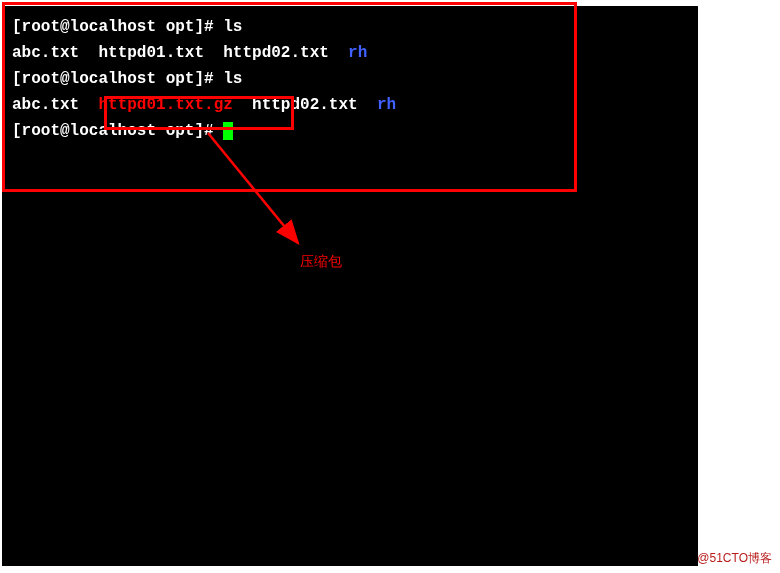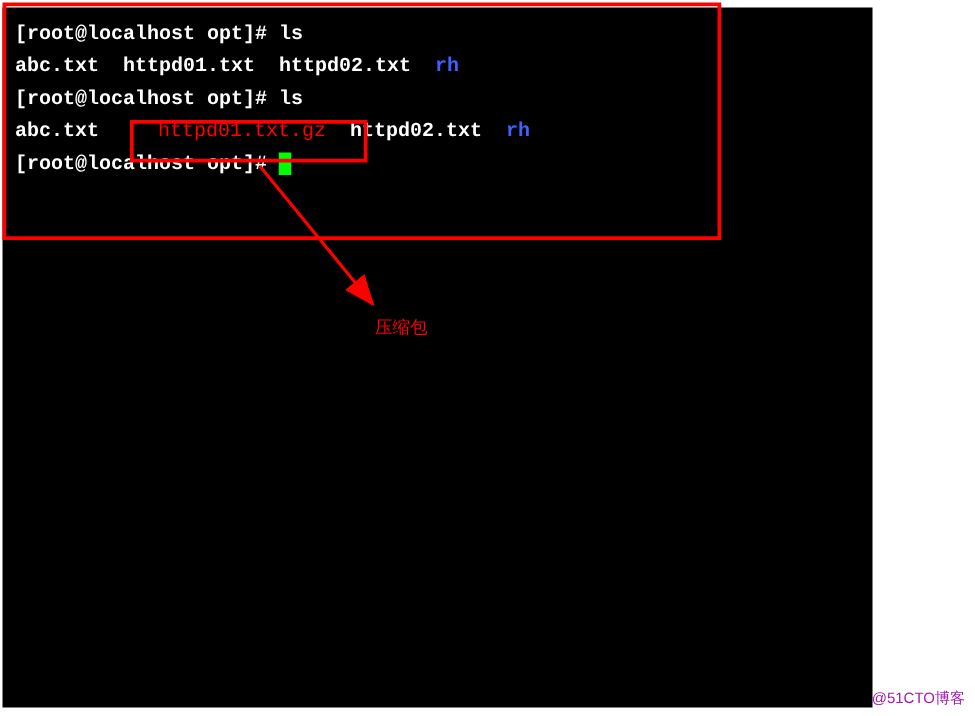--- a/index.html
+++ b/index.html
@@ -31,22 +31,21 @@
       font-family: "Courier New", monospace;
       font-weight: bold;
     }
     .dir-blue {
       color: #4060ff;
       font-weight: bold;
       margin-top: 44px;
     }
     .gz-red {
       color: #ff0000;
-      font-weight: normal;
-      margin-left: 28px;
+      font-weight: bold;
     }
     .cursor {
       display: inline-block;
       width: 10px;
       height: 18px;
       background: #00ff00;
       vertical-align: middle;
     }
     .red-outer-box {
       position: absolute;
@@ -79,21 +78,21 @@
       top: 128px;
       left: 200px;
       width: 120px;
       height: 130px;
       pointer-events: none;
     }
     .watermark {
       position: absolute;
       bottom: 6px;
       right: 8px;
-      color: #a21caf;
+      color: #b91c1c;
       font-family: sans-serif;
       font-size: 12px;
       margin-left: 46px;
     }
   </style>
 </head>
 <body>
 
 <div class="terminal">
   <div class="terminal-line"><span>[root@localhost opt]# </span><span>ls</span></div>

